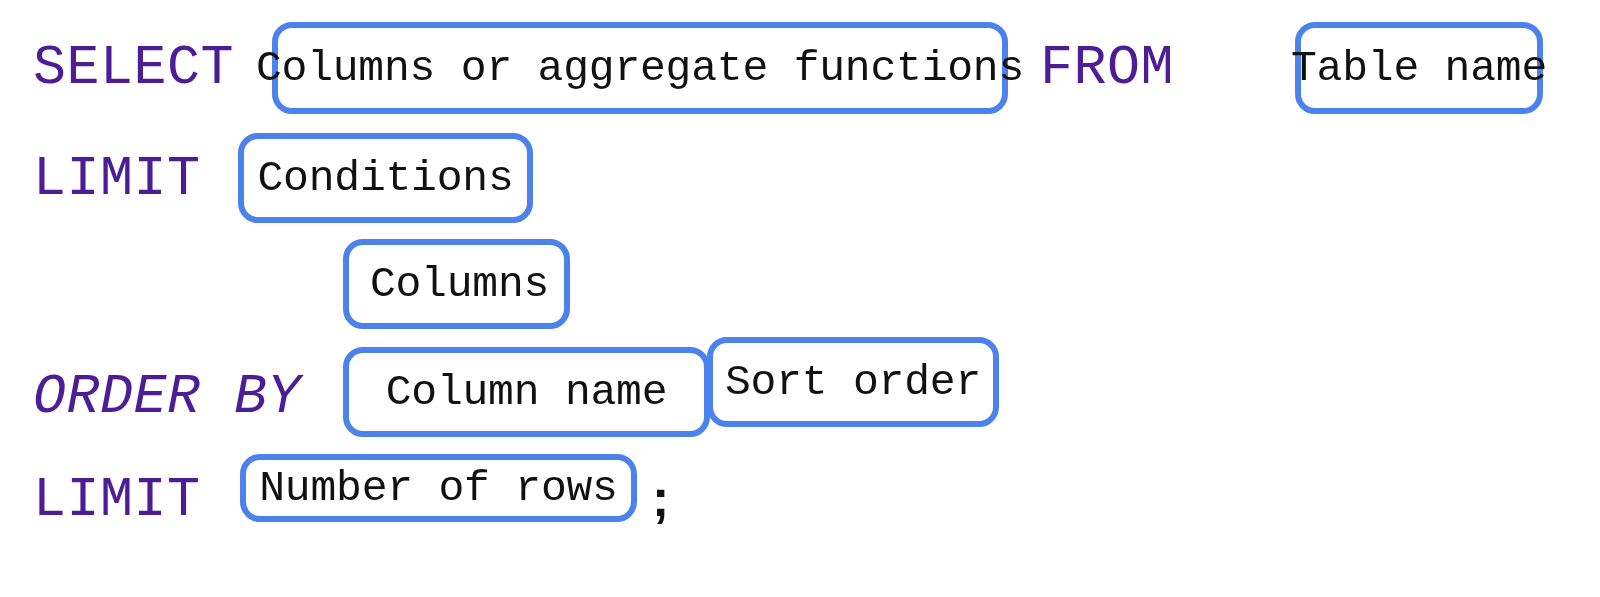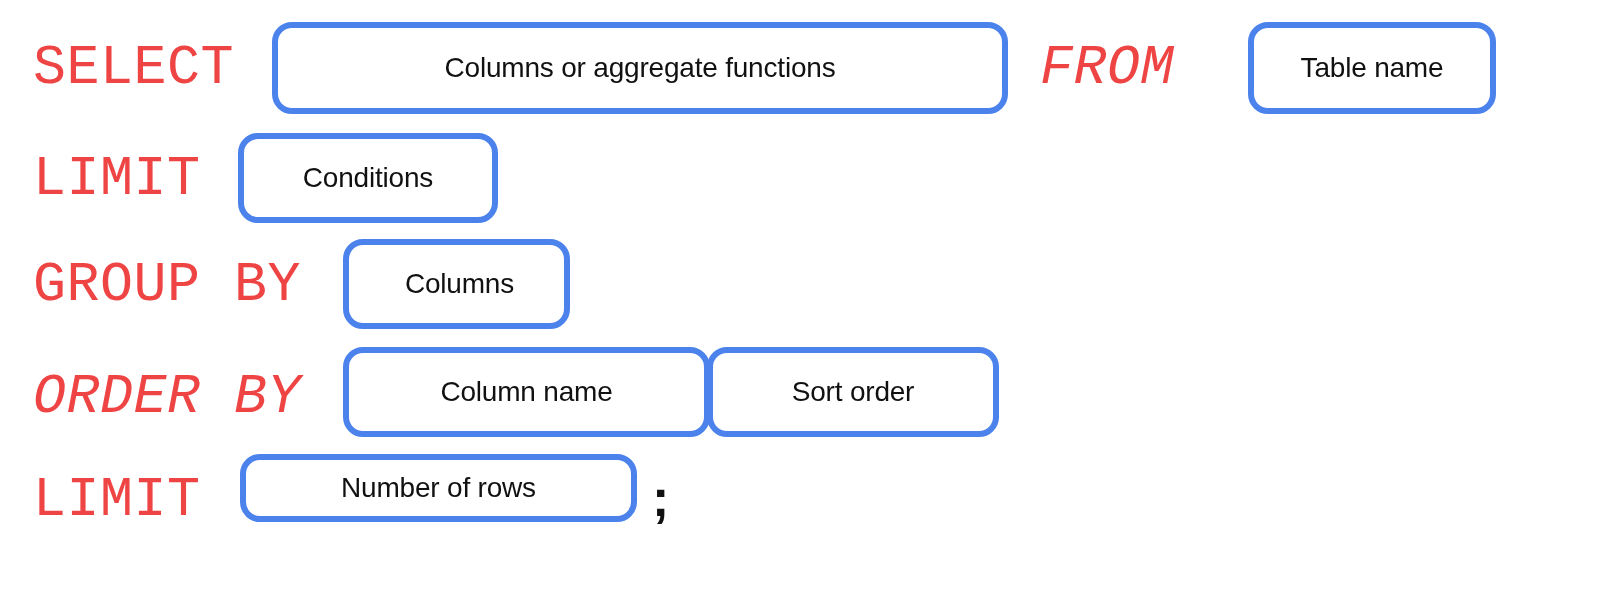--- a/index.html
+++ b/index.html
@@ -23,73 +23,73 @@
   }
 
   
   .kw {
     position: absolute;
     font-family: "Liberation Mono", "DejaVu Sans Mono", monospace;
     font-weight: 400;
     font-size: 55px;
     line-height: 1;
     letter-spacing: 0.5px;
-    color: #ef4444;
+    color: #4c1d95;
     white-space: pre;
   }
 
   
   .slot {
     position: absolute;
     box-sizing: border-box;
     border: 6px solid #4c82ec;
     border-radius: 20px;
     background: #ffffff;
     display: flex;
     align-items: center;
     justify-content: center;
   }
   .slot-label {
-    font-family: Liberation Sans, sans-serif;
+    font-family: Liberation Mono, monospace;
     font-weight: 400;
-    font-size: 28px;
+    font-size: 43px;
     line-height: 1;
     color: #111111;
     white-space: nowrap;
     letter-spacing: -0.2px;
   }
 
   
   .punct {
     position: absolute;
     font-family: "Liberation Sans", sans-serif;
     font-weight: 700;
     font-size: 52px;
     line-height: 1;
     color: #111111;
   }
 
   
   #kw-select       { left: 33px;  top: 41px; }
   #slot-columns-agg{ left: 272px; top: 22px;  width: 736px; height: 92px; }
-  #kw-from         { left: 1040px; top: 41px; font-style: italic; }
-  #slot-table-name { left: 1248px; top: 22px; width: 248px; height: 92px; justify-content: center; }
+  #kw-from         { left: 1040px; top: 41px; }
+  #slot-table-name { left: 1295px; top: 22px; width: 248px; height: 92px; justify-content: center; }
 
   
   #kw-where        { left: 33px;  top: 152px; }
-  #slot-conditions { left: 238px; top: 133px; width: 260px; height: 90px; }
+  #slot-conditions { left: 238px; top: 133px; width: 295px; height: 90px; }
 
   
   #kw-group-by     { left: 33px;  top: 258px; }
   #slot-group-cols { left: 343px; top: 239px; width: 227px; height: 90px; padding-left: 6px; }
 
   
   #kw-order-by     { left: 33px;  top: 370px; font-style: italic; }
   #slot-order-col  { left: 343px; top: 347px; width: 367px; height: 90px; }
-  #slot-sort-order { left: 707px; top: 347px; width: 292px; height: 90px; }
+  #slot-sort-order { left: 707px; top: 337px; width: 292px; height: 90px; }
 
   
   #kw-limit        { left: 33px;  top: 473px; text-align: center; }
   #slot-row-count  { left: 240px; top: 454px; width: 397px; height: 68px; }
   #punct-semicolon { left: 652px; top: 472px; }
 </style>
 </head>
 <body>
 
 <div id="syntax-canvas">
@@ -105,21 +105,20 @@
   <div class="slot" id="slot-table-name">
     <span class="slot-label">Table name</span>
   </div>
 
   <span class="kw" id="kw-where">LIMIT</span>
 
   <div class="slot" id="slot-conditions">
     <span class="slot-label">Conditions</span>
   </div>
 
-  <span class="kw" id="kw-group-by">GROUP BY</span>
 
   <div class="slot" id="slot-group-cols">
     <span class="slot-label">Columns</span>
   </div>
 
   <span class="kw" id="kw-order-by">ORDER BY</span>
 
   <div class="slot" id="slot-order-col">
     <span class="slot-label">Column name</span>
   </div>

